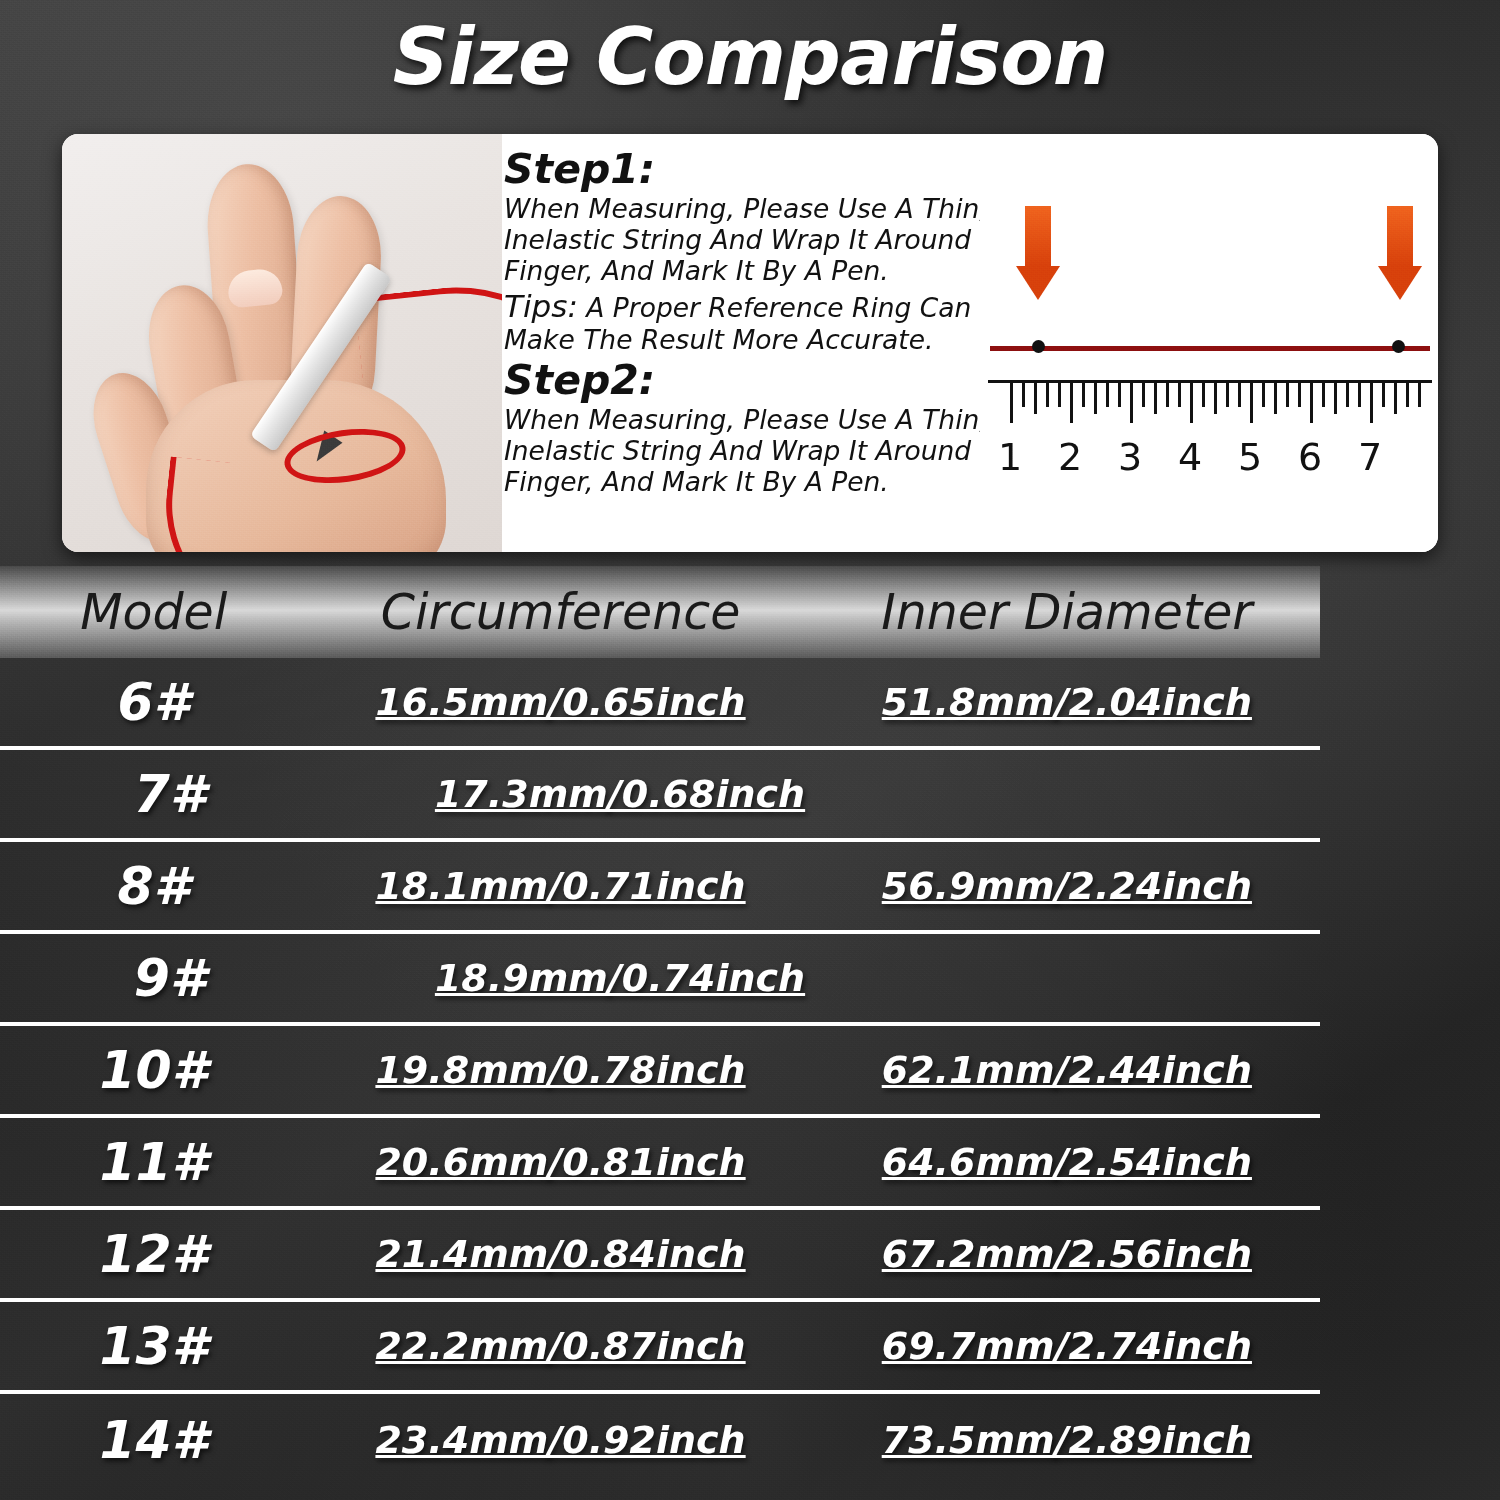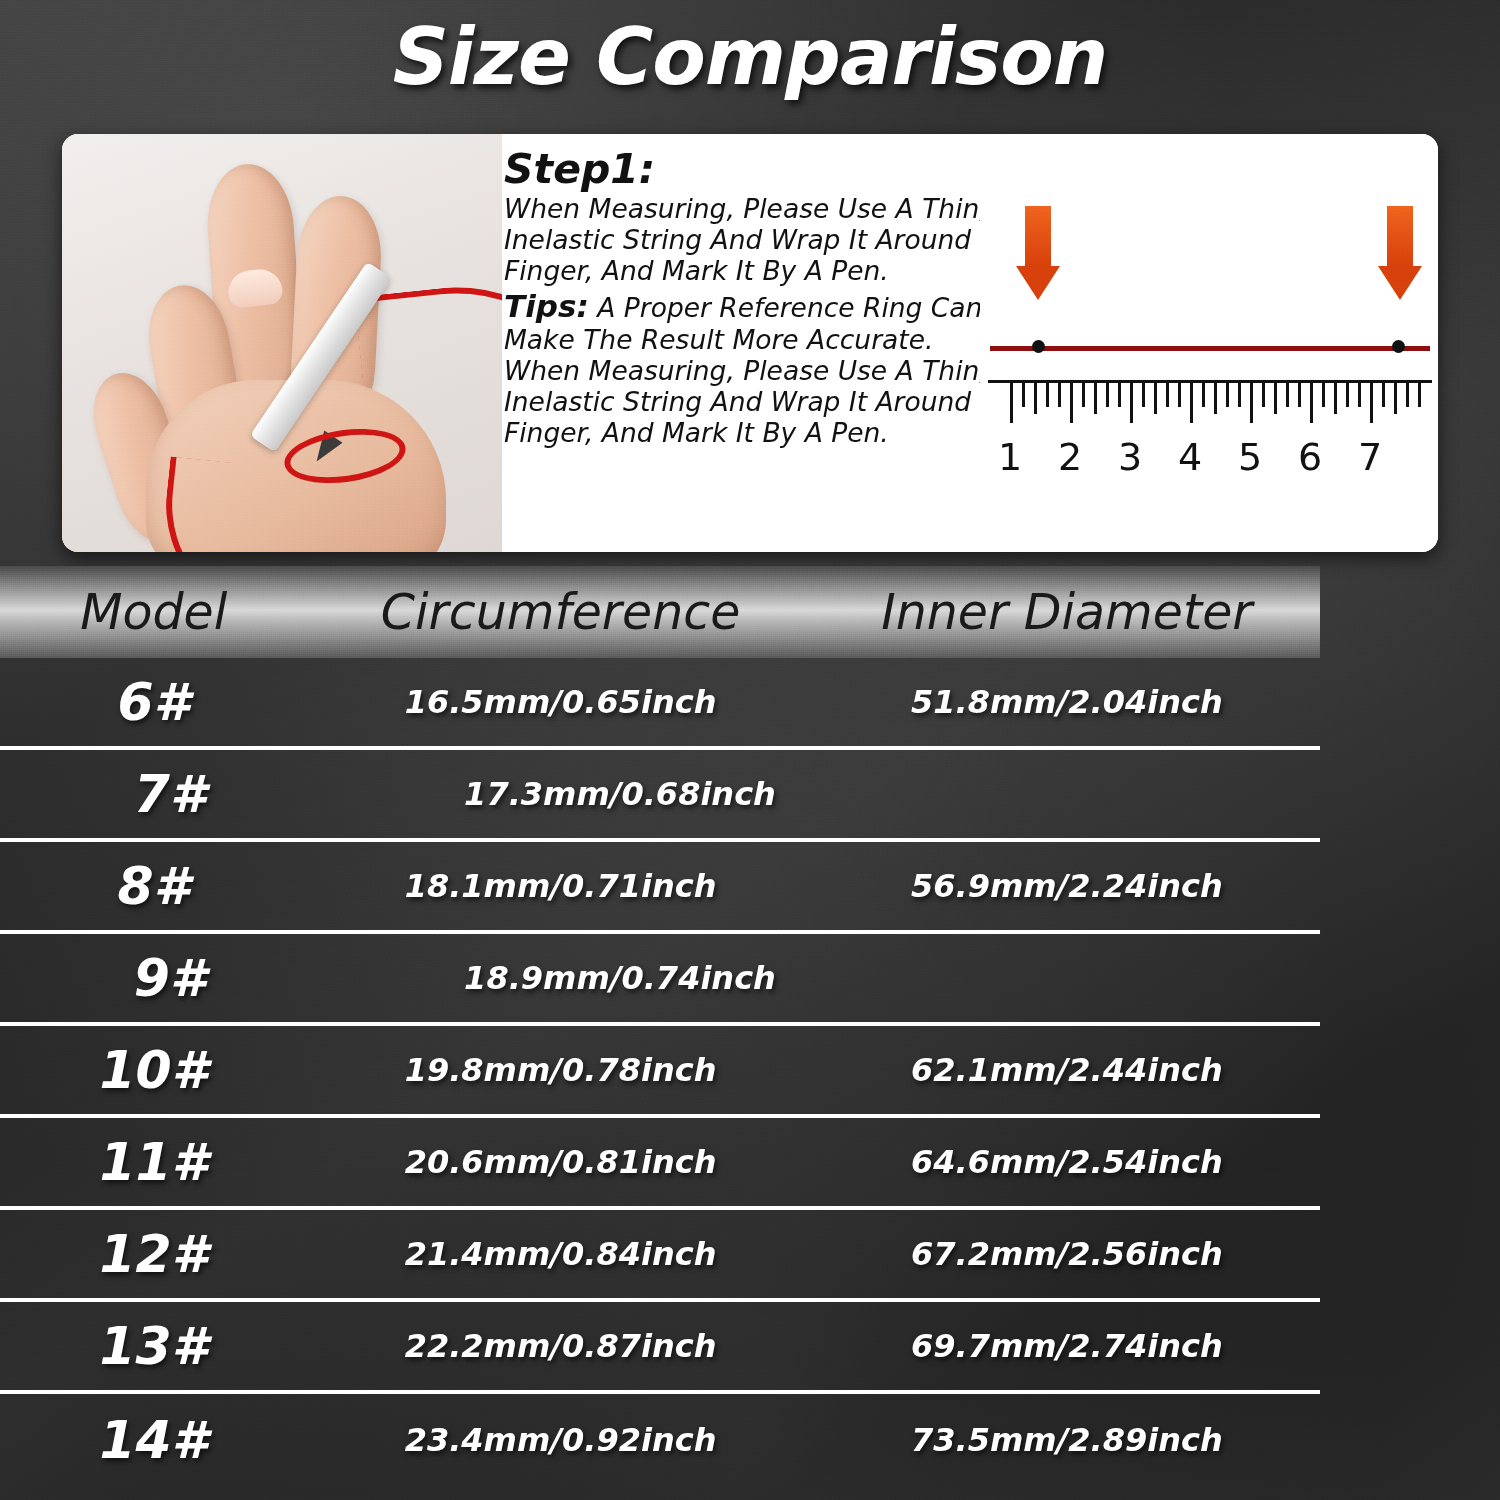--- a/index.html
+++ b/index.html
@@ -168,21 +168,21 @@
   }
   .step-body {
     font-family: "DejaVu Sans", sans-serif;
     font-style: italic;
     font-size: 26.5px;
     line-height: 1.17;
     margin: 0;
   }
   .tips-line { margin-top: 2px; }
   .tips-label {
-    font-weight: bold;
+    font-weight: normal;
     font-size: 31px;
     font-style: italic;
   }
 
   
   #ruler-pane {
     position: absolute;
     right: 0; top: 0;
     width: 458px; height: 418px;
     background: #ffffff;
@@ -283,21 +283,21 @@
   .trow:last-child { border-bottom: none; }
   .cell {
     color: #ffffff;
     font-family: "DejaVu Sans", sans-serif;
     font-weight: bold;
     font-style: italic;
     text-align: center;
     text-shadow: 2px 3px 5px rgba(0,0,0,0.65);
   }
   .cell.model { font-size: 52px; }
-  .cell.val   { font-size: 32px; }
+  .cell.val   { font-size: 38px; text-decoration: underline; }
 </style>
 </head>
 <body>
 
 <div id="page">
 
   <div id="title">Size Comparison</div>
 
   <div id="card">
 
@@ -315,20 +315,21 @@
       <div id="string-tail1"></div>
     </div>
 
     <div id="instructions">
       <div class="step-head">Step1:</div>
       <p class="step-body">When Measuring, Please Use A Thin, Inelastic String And Wrap It Around Your Finger, And Mark It By A Pen.</p>
       <p class="step-body tips-line">
         <span class="tips-label">Tips:</span>
         <span>A Proper Reference Ring Can Make The Result More Accurate.</span>
       </p>
+      <div class="step-head">Step2:</div>
       <p class="step-body">When Measuring, Please Use A Thin, Inelastic String And Wrap It Around Your Finger, And Mark It By A Pen.</p>
     </div>
 
     <div id="ruler-pane">
       <div class="arrow" id="arrow-left">
         <div class="shaft"></div>
           <div class="head"></div>
       </div>
       <div class="arrow" id="arrow-right">
         <div class="shaft"></div>

